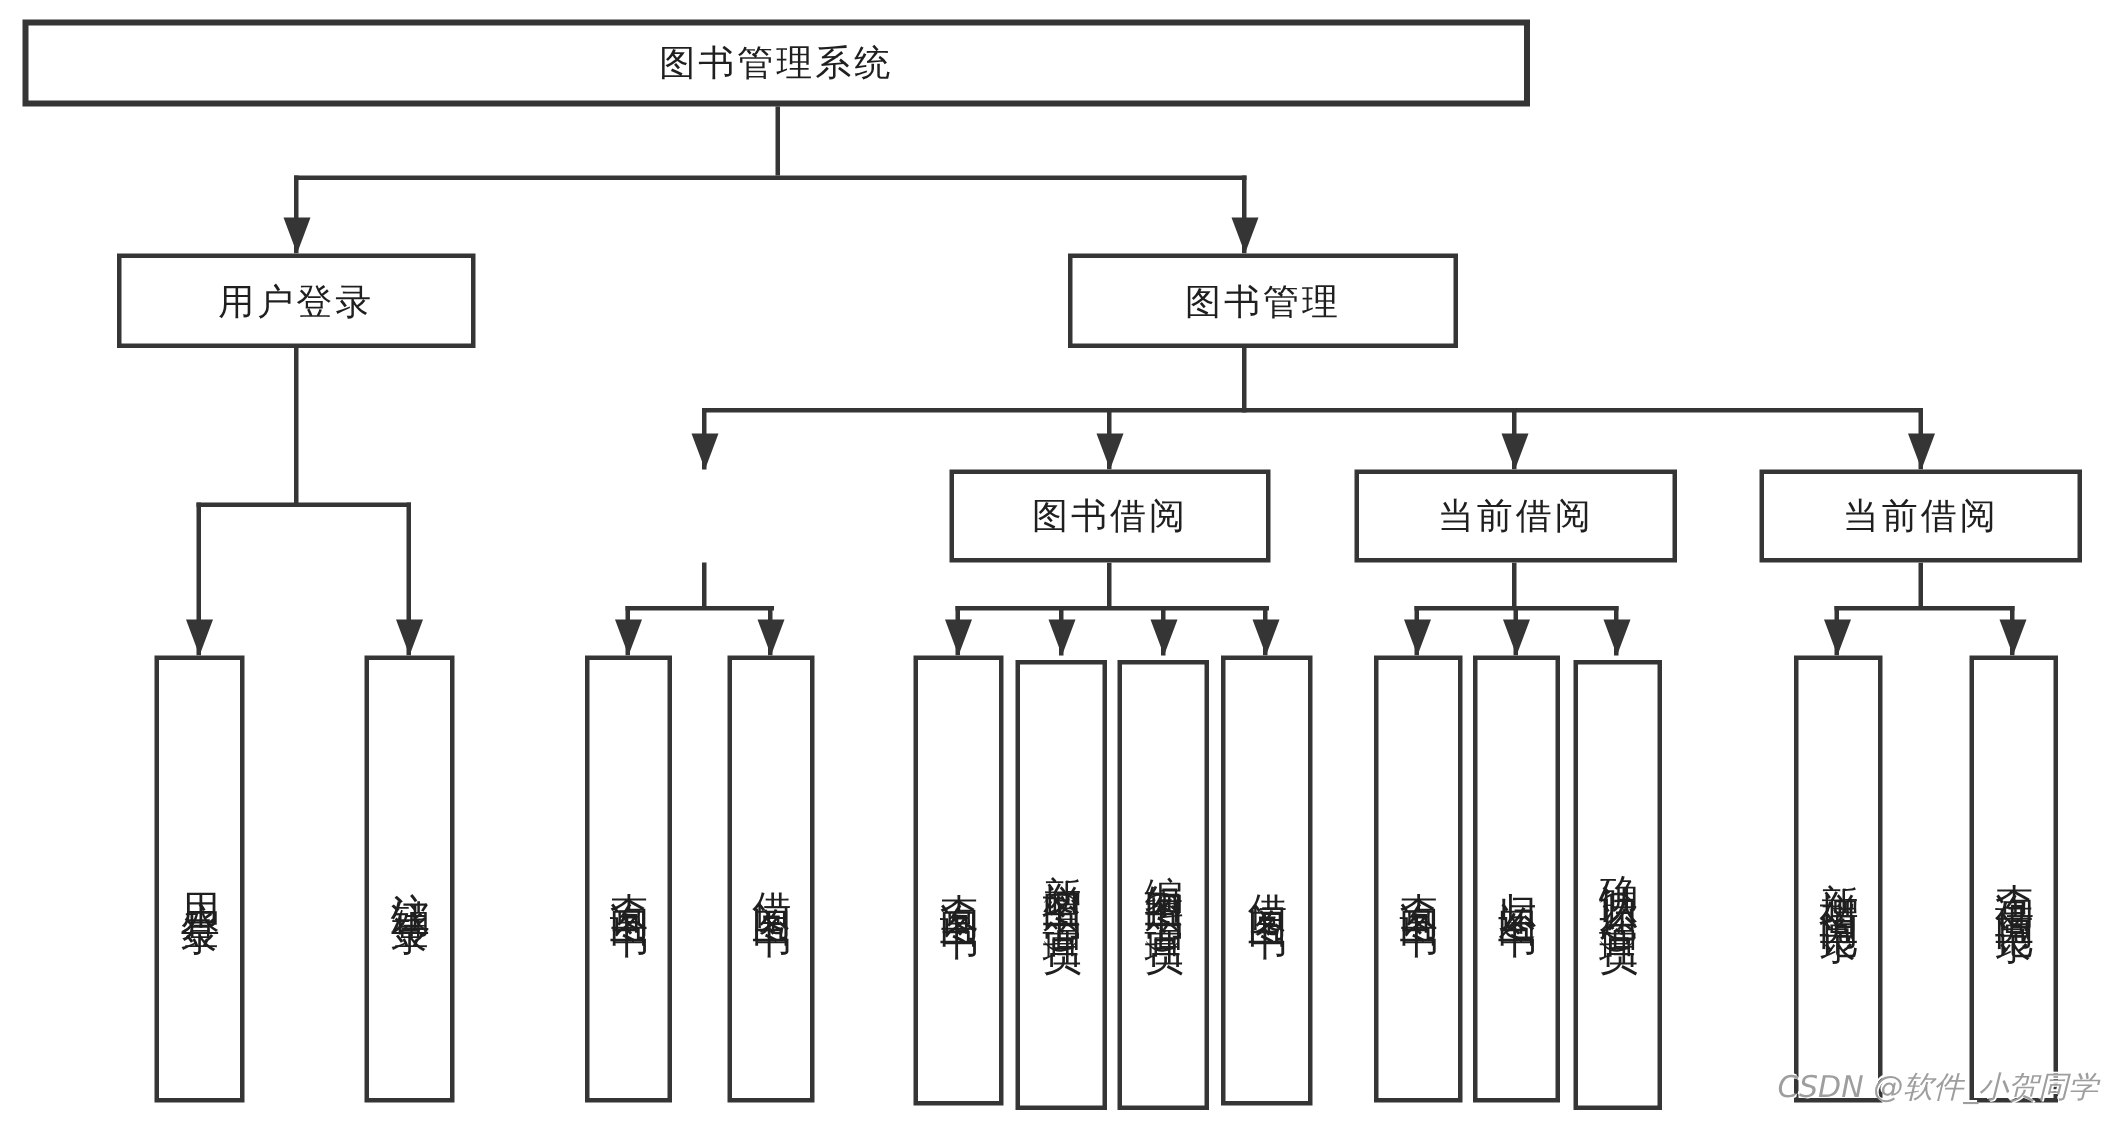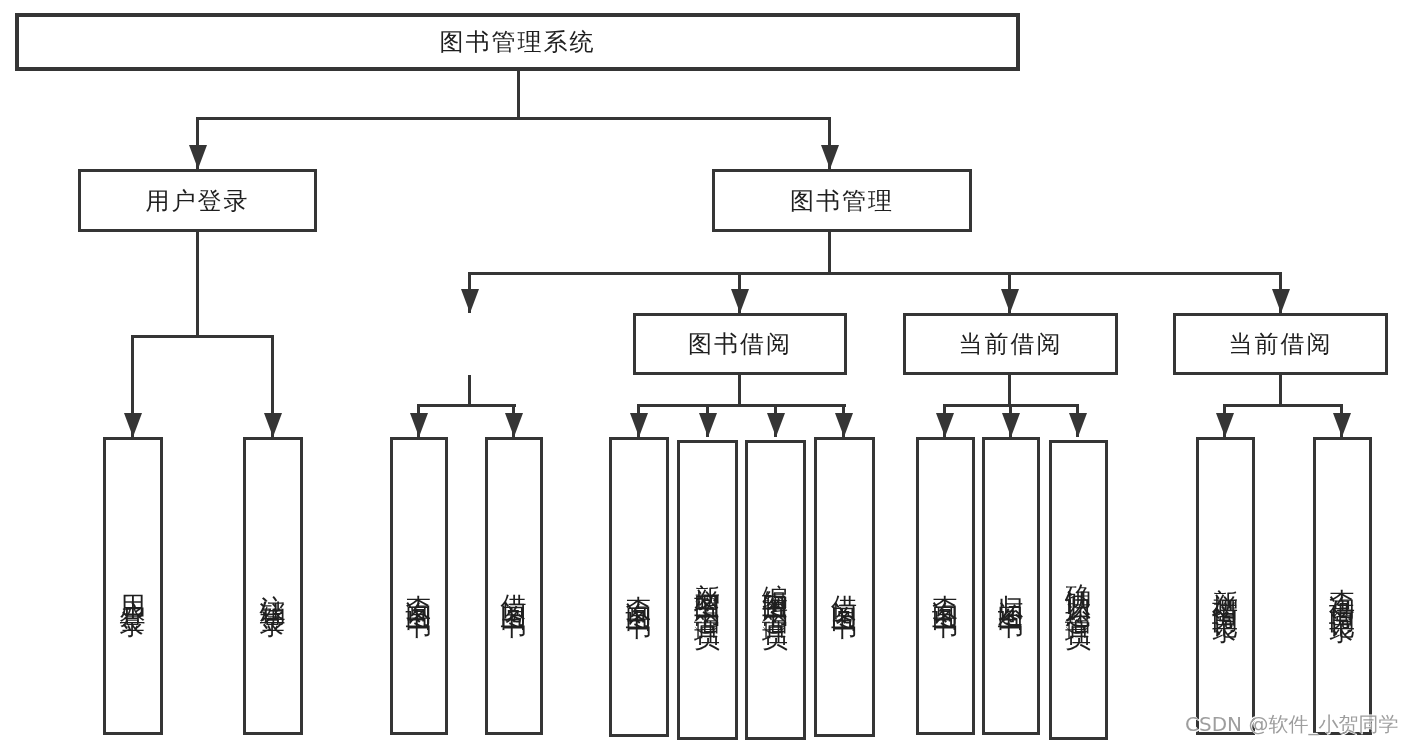--- a/index.html
+++ b/index.html
@@ -23,20 +23,21 @@
   .lh{position:absolute;height:3px;background:#353535;}
   .arw{
     position:absolute;width:0;height:0;
     border-left:9px solid transparent;border-right:9px solid transparent;
     border-top:24px solid #353535;
   }
   .wm{
     position:absolute;left:1185px;top:711px;z-index:5;
     font-size:20px;color:#9e9e9e;white-space:nowrap;
     text-shadow:1px 1px 0 #ffffff, -1px -1px 0 #ffffff;
+    font-style:italic;
   }
 </style>
 </head>
 <body>
 
 <div class="canvas">
 
   <div class="ln" style="left:517px;top:69px;height:48px"></div>
   <div class="lh" style="left:196px;top:117px;width:635px"></div>
   <div class="ln" style="left:196px;top:117px;height:52px"></div>

